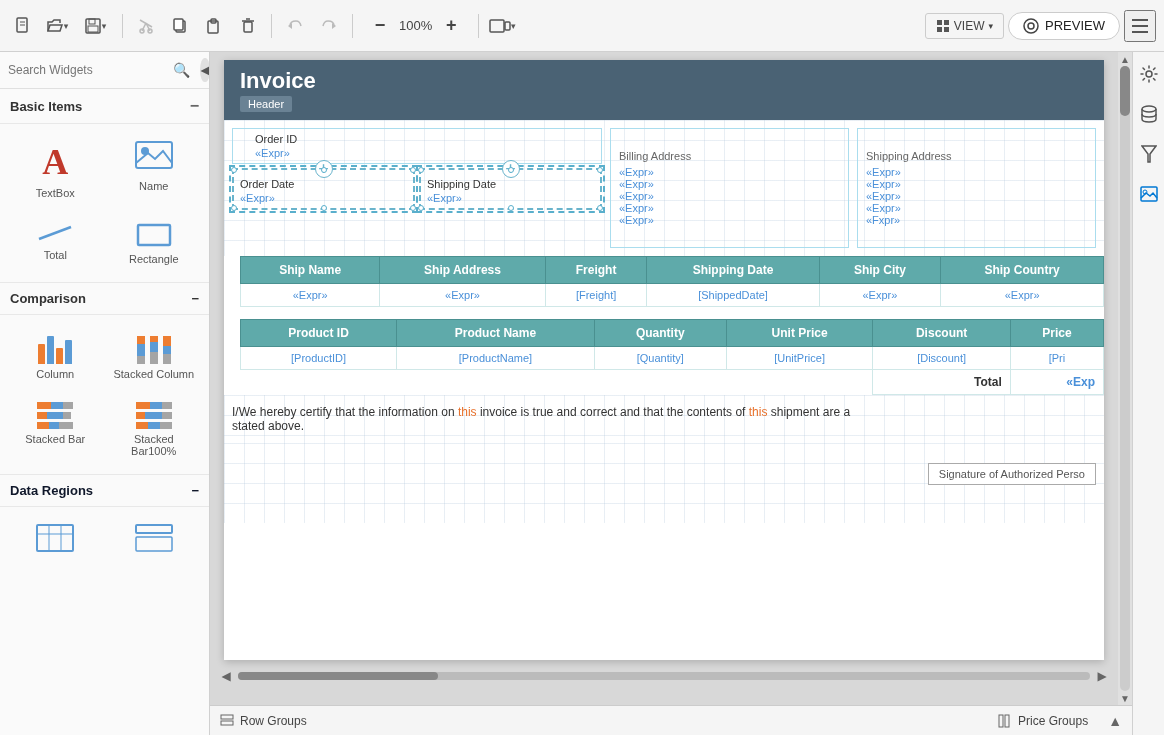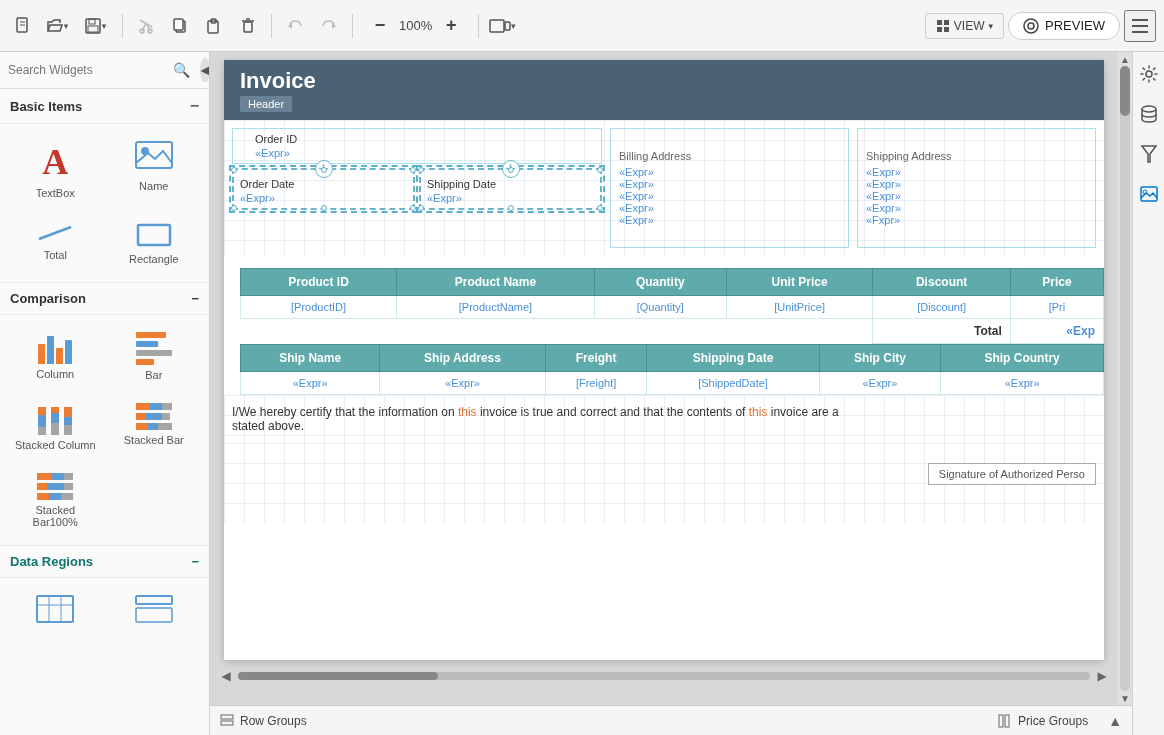--- a/index.html
+++ b/index.html
@@ -397,21 +397,21 @@
     .bar-row { display: flex; gap: 2px; align-items: flex-end; height: 32px; }
 
     
     .dr-section-header {
       display: flex;
       align-items: center;
       justify-content: space-between;
       padding: 8px 10px;
       font-weight: 600;
       font-size: 13px;
-      color: #0f766e;
+      color: #0f172a;
       border-bottom: 1px solid #e8e8e8;
       border-top: 1px solid #e8e8e8;
     }
   </style>
 </head>
 <body>
 
 <div class="toolbar">
   <button class="toolbar-btn" title="New">
     <svg width="18" height="18" viewBox="0 0 18 18">
@@ -575,31 +575,20 @@
           <div class="bar-row">
             <div class="chart-bar" style="height:20px; background:#ed7d31; width:7px;"></div>
             <div class="chart-bar" style="height:28px; background:#5b9bd5; width:7px;"></div>
             <div class="chart-bar" style="height:16px; background:#ed7d31; width:7px;"></div>
             <div class="chart-bar" style="height:24px; background:#5b9bd5; width:7px;"></div>
           </div>
         </div>
         <span class="widget-label">Column</span>
       </div>
 
-      <div class="widget-item">
-        <div class="widget-icon">
-          <div style="display:flex; flex-direction:column; gap:3px; justify-content:center;">
-            <div style="height:6px; background:#ed7d31; width:30px; border-radius:1px;"></div>
-            <div style="height:6px; background:#5b9bd5; width:22px; border-radius:1px;"></div>
-            <div style="height:6px; background:#a5a5a5; width:36px; border-radius:1px;"></div>
-            <div style="height:6px; background:#ed7d31; width:18px; border-radius:1px;"></div>
-          </div>
-        </div>
-        <span class="widget-label">Bar</span>
-      </div>
 
       <div class="widget-item">
         <div class="widget-icon">
           <div class="bar-row" style="align-items:flex-end;">
             <div style="display:flex; flex-direction:column; width:8px;">
               <div style="height:8px; background:#ed7d31;"></div>
               <div style="height:12px; background:#5b9bd5;"></div>
               <div style="height:8px; background:#a5a5a5;"></div>
             </div>
             <div style="display:flex; flex-direction:column; width:8px; margin-left:3px;">
@@ -752,20 +741,45 @@
                   <div class="address-title">Shipping Address</div>
                   <span class="addr-expr" style="color:#4a90d9;">«Expr»</span>
                   <span class="addr-expr" style="color:#4a90d9;">«Expr»</span>
                   <span class="addr-expr" style="color:#4a90d9;">«Expr»</span>
                   <span class="addr-expr" style="color:#4a90d9;">«Expr»</span>
                   <span class="addr-expr" style="color:#4a90d9;">«Fxpr»</span>
                 </div>
               </div>
             </div>
 
+            <div style="padding: 0 8px;">
+              <table class="ship-table">
+                <thead>
+                  <tr class="ship-header-row">
+                    <th>Ship Name</th>
+                    <th>Ship Address</th>
+                    <th>Freight</th>
+                    <th>Shipping Date</th>
+                    <th>Ship City</th>
+                    <th>Ship Country</th>
+                  </tr>
+                </thead>
+                <tbody>
+                  <tr class="ship-data-row">
+                    <td>«Expr»</td>
+                    <td>«Expr»</td>
+                    <td>[Freight]</td>
+                    <td>[ShippedDate]</td>
+                    <td>«Expr»</td>
+                    <td>«Expr»</td>
+                  </tr>
+                </tbody>
+              </table>
+            </div>
+
             <div style="padding: 4px 8px 0 8px;">
               <table class="product-table">
                 <thead>
                   <tr class="product-header-row">
                     <th>Product ID</th>
                     <th>Product Name</th>
                     <th>Quantity</th>
                     <th>Unit Price</th>
                     <th>Discount</th>
                     <th>Price</th>
@@ -782,48 +796,23 @@
                   </tr>
                   <tr class="product-total-row">
                     <td colspan="4" style="border:none; background:transparent;"></td>
                     <td style="text-align:right; font-weight:bold; color:#333;">Total</td>
                     <td style="color:#4a90d9; overflow:hidden;">«Exp</td>
                   </tr>
                 </tbody>
               </table>
             </div>
 
-            <div style="padding: 0 8px;">
-              <table class="ship-table">
-                <thead>
-                  <tr class="ship-header-row">
-                    <th>Ship Name</th>
-                    <th>Ship Address</th>
-                    <th>Freight</th>
-                    <th>Shipping Date</th>
-                    <th>Ship City</th>
-                    <th>Ship Country</th>
-                  </tr>
-                </thead>
-                <tbody>
-                  <tr class="ship-data-row">
-                    <td>«Expr»</td>
-                    <td>«Expr»</td>
-                    <td>[Freight]</td>
-                    <td>[ShippedDate]</td>
-                    <td>«Expr»</td>
-                    <td>«Expr»</td>
-                  </tr>
-                </tbody>
-              </table>
-            </div>
-
             <div class="cert-section">
               <div class="cert-text">
-                <span>I/We hereby certify that the information on </span><span class="highlight">this</span><span> invoice is true and correct and that the contents of </span><span class="highlight">this</span><span> invoice are a</span>
+                <span>I/We hereby certify that the information on </span><span class="highlight">this</span><span> invoice is true and correct and that the contents of </span><span class="highlight">this</span><span> shipment are a</span>
               </div>
               <div>stated above.</div>
             </div>
 
             <div class="signature-section">
               <div class="signature-box">
                 <span>Signature of Authorized Perso</span>
               </div>
             </div>
 

